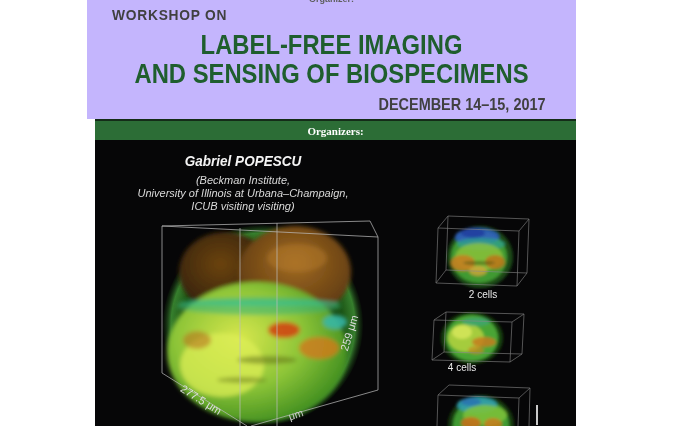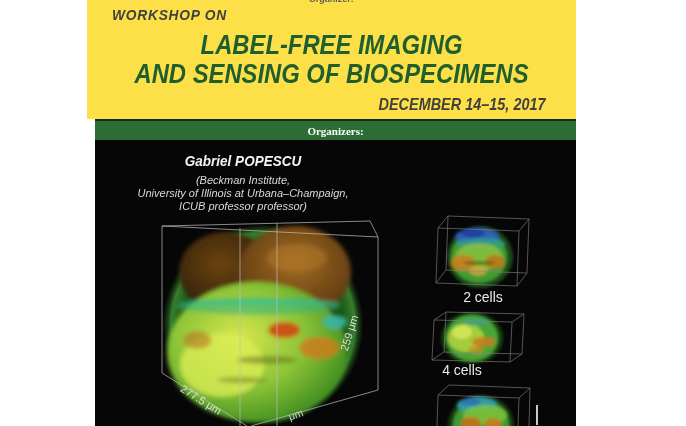--- a/index.html
+++ b/index.html
@@ -3,21 +3,21 @@
 <meta charset="utf-8">
 <style>
   html,body{margin:0;padding:0;}
   body{
     width:686px;height:426px;background:#ffffff;overflow:hidden;position:relative;
     font-family:"Liberation Sans", sans-serif;
   }
   .poster{position:absolute;left:87px;top:0;width:489px;height:426px;}
 
   
-  .header{position:absolute;left:0;top:0;width:100%;height:119px;background:#fde047;font-style:italic;}
+  .header{position:absolute;left:0;top:0;width:100%;height:119px;background:#c4b5fd;}
   .cropped-top{position:absolute;top:-6px;left:0;right:0;text-align:center;
     font-size:9px;font-weight:bold;color:#5f5f5f;}
   .kicker{position:absolute;left:25px;top:7px;font-size:14.5px;font-weight:bold;color:#404040;
     letter-spacing:.8px;transform:scaleX(.95);transform-origin:left top;white-space:nowrap;}
   .title{position:absolute;top:30px;left:0;right:0;text-align:center;color:#1f5e2e;
     font-weight:bold;font-size:28px;line-height:29px;transform:scaleX(.85);
     transform-origin:center top;white-space:nowrap;}
   .date{position:absolute;top:95px;right:30px;font-size:17px;font-weight:bold;color:#404040;
     transform:scaleX(.85);transform-origin:right top;white-space:nowrap;}
 
@@ -34,21 +34,21 @@
   .col-right{left:248px;top:12px;width:160px;}
   .org-name{font-size:15px;font-weight:bold;color:#f4f4f4;transform:scaleX(.9);
     transform-origin:center top;white-space:nowrap;}
   .org-aff{margin-top:5px;font-size:11px;line-height:13px;color:#d9d9d9;}
 
   .fig-svg{position:absolute;display:block;}
   .svg-main{left:52px;top:70px;}
   .svg-t1{left:338px;top:73px;}
   .svg-t2{left:333px;top:170px;}
   .svg-t3{left:338px;top:243px;}
-  .thumb-label{position:absolute;width:100px;text-align:center;font-size:14px;color:#eaeaea;}
+  .thumb-label{position:absolute;width:100px;text-align:center;font-size:10px;color:#eaeaea;}
   .label-t1{left:338px;top:149px;}
   .label-t2{left:317px;top:222px;}
   .tickmark{position:absolute;left:441px;top:265px;width:2px;height:20px;background:#c9c9c9;}
 </style>
 </head>
 <body>
 
 <div class="poster">
 
   <div class="header">
@@ -65,21 +65,21 @@
     <span>Organizers:</span>
   </div>
 
   <div class="black">
 
     <div class="org-col col-left">
       <div class="org-name">Gabriel POPESCU</div>
       <div class="org-aff">
         <div>(Beckman Institute,</div>
         <div>University of Illinois at Urbana–Champaign,</div>
-        <div>ICUB professor professor)</div>
+        <div>ICUB visiting visiting)</div>
       </div>
     </div>
 
 
     <svg class="fig-svg svg-main" width="240" height="216" viewBox="0 0 240 216">
       <defs>
         <radialGradient id="gOuter" cx="50%" cy="50%" r="50%">
           <stop offset="0%" stop-color="#081c06" stop-opacity="0.95"></stop>
           <stop offset="55%" stop-color="#123a0e" stop-opacity="0.95"></stop>
           <stop offset="80%" stop-color="#1e5c16" stop-opacity="0.9"></stop>

